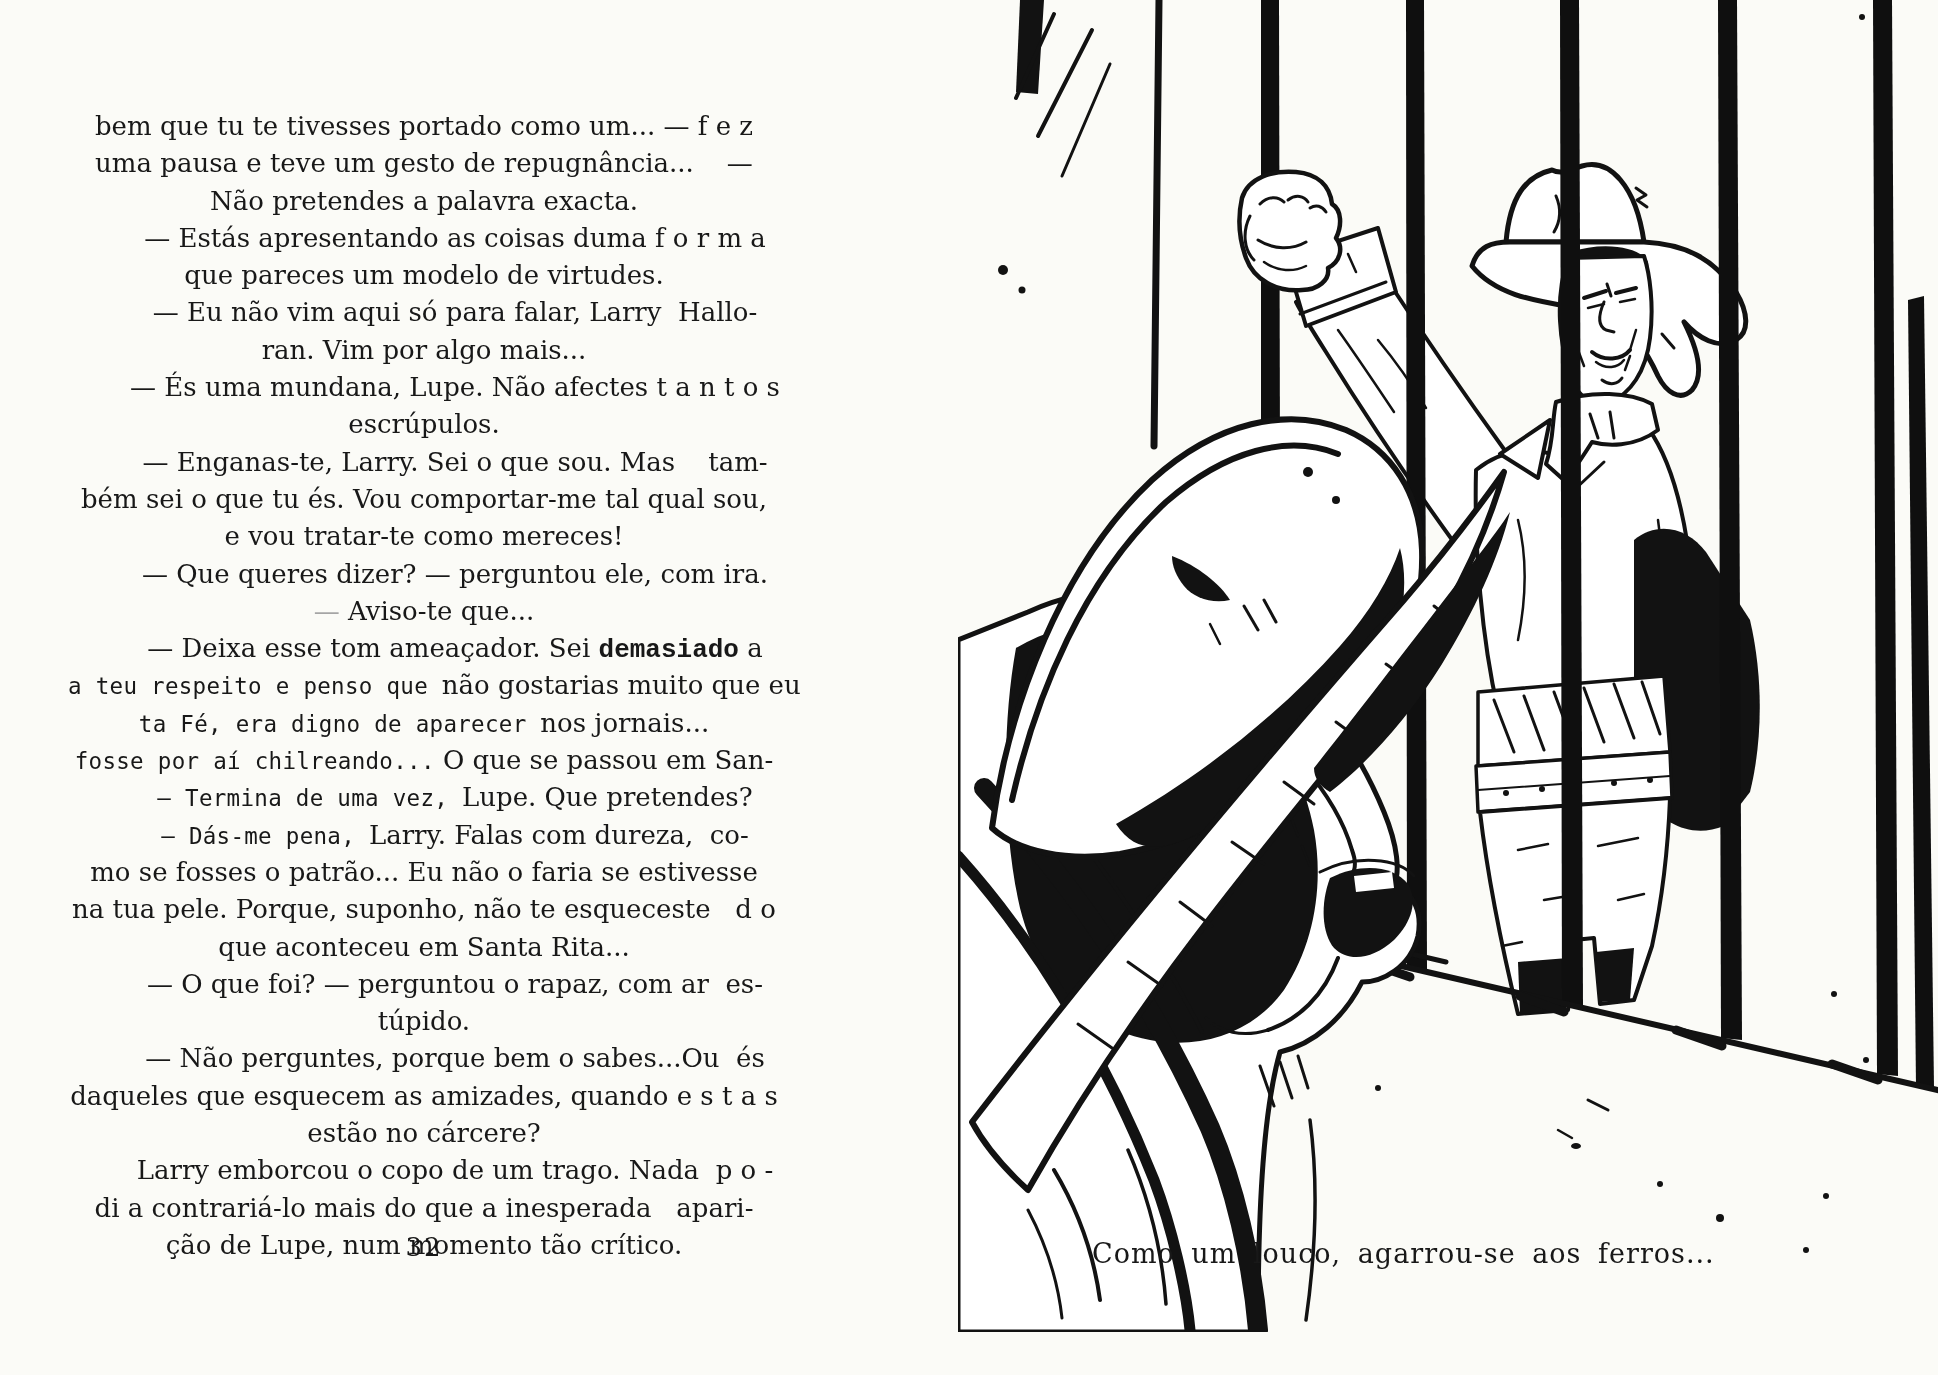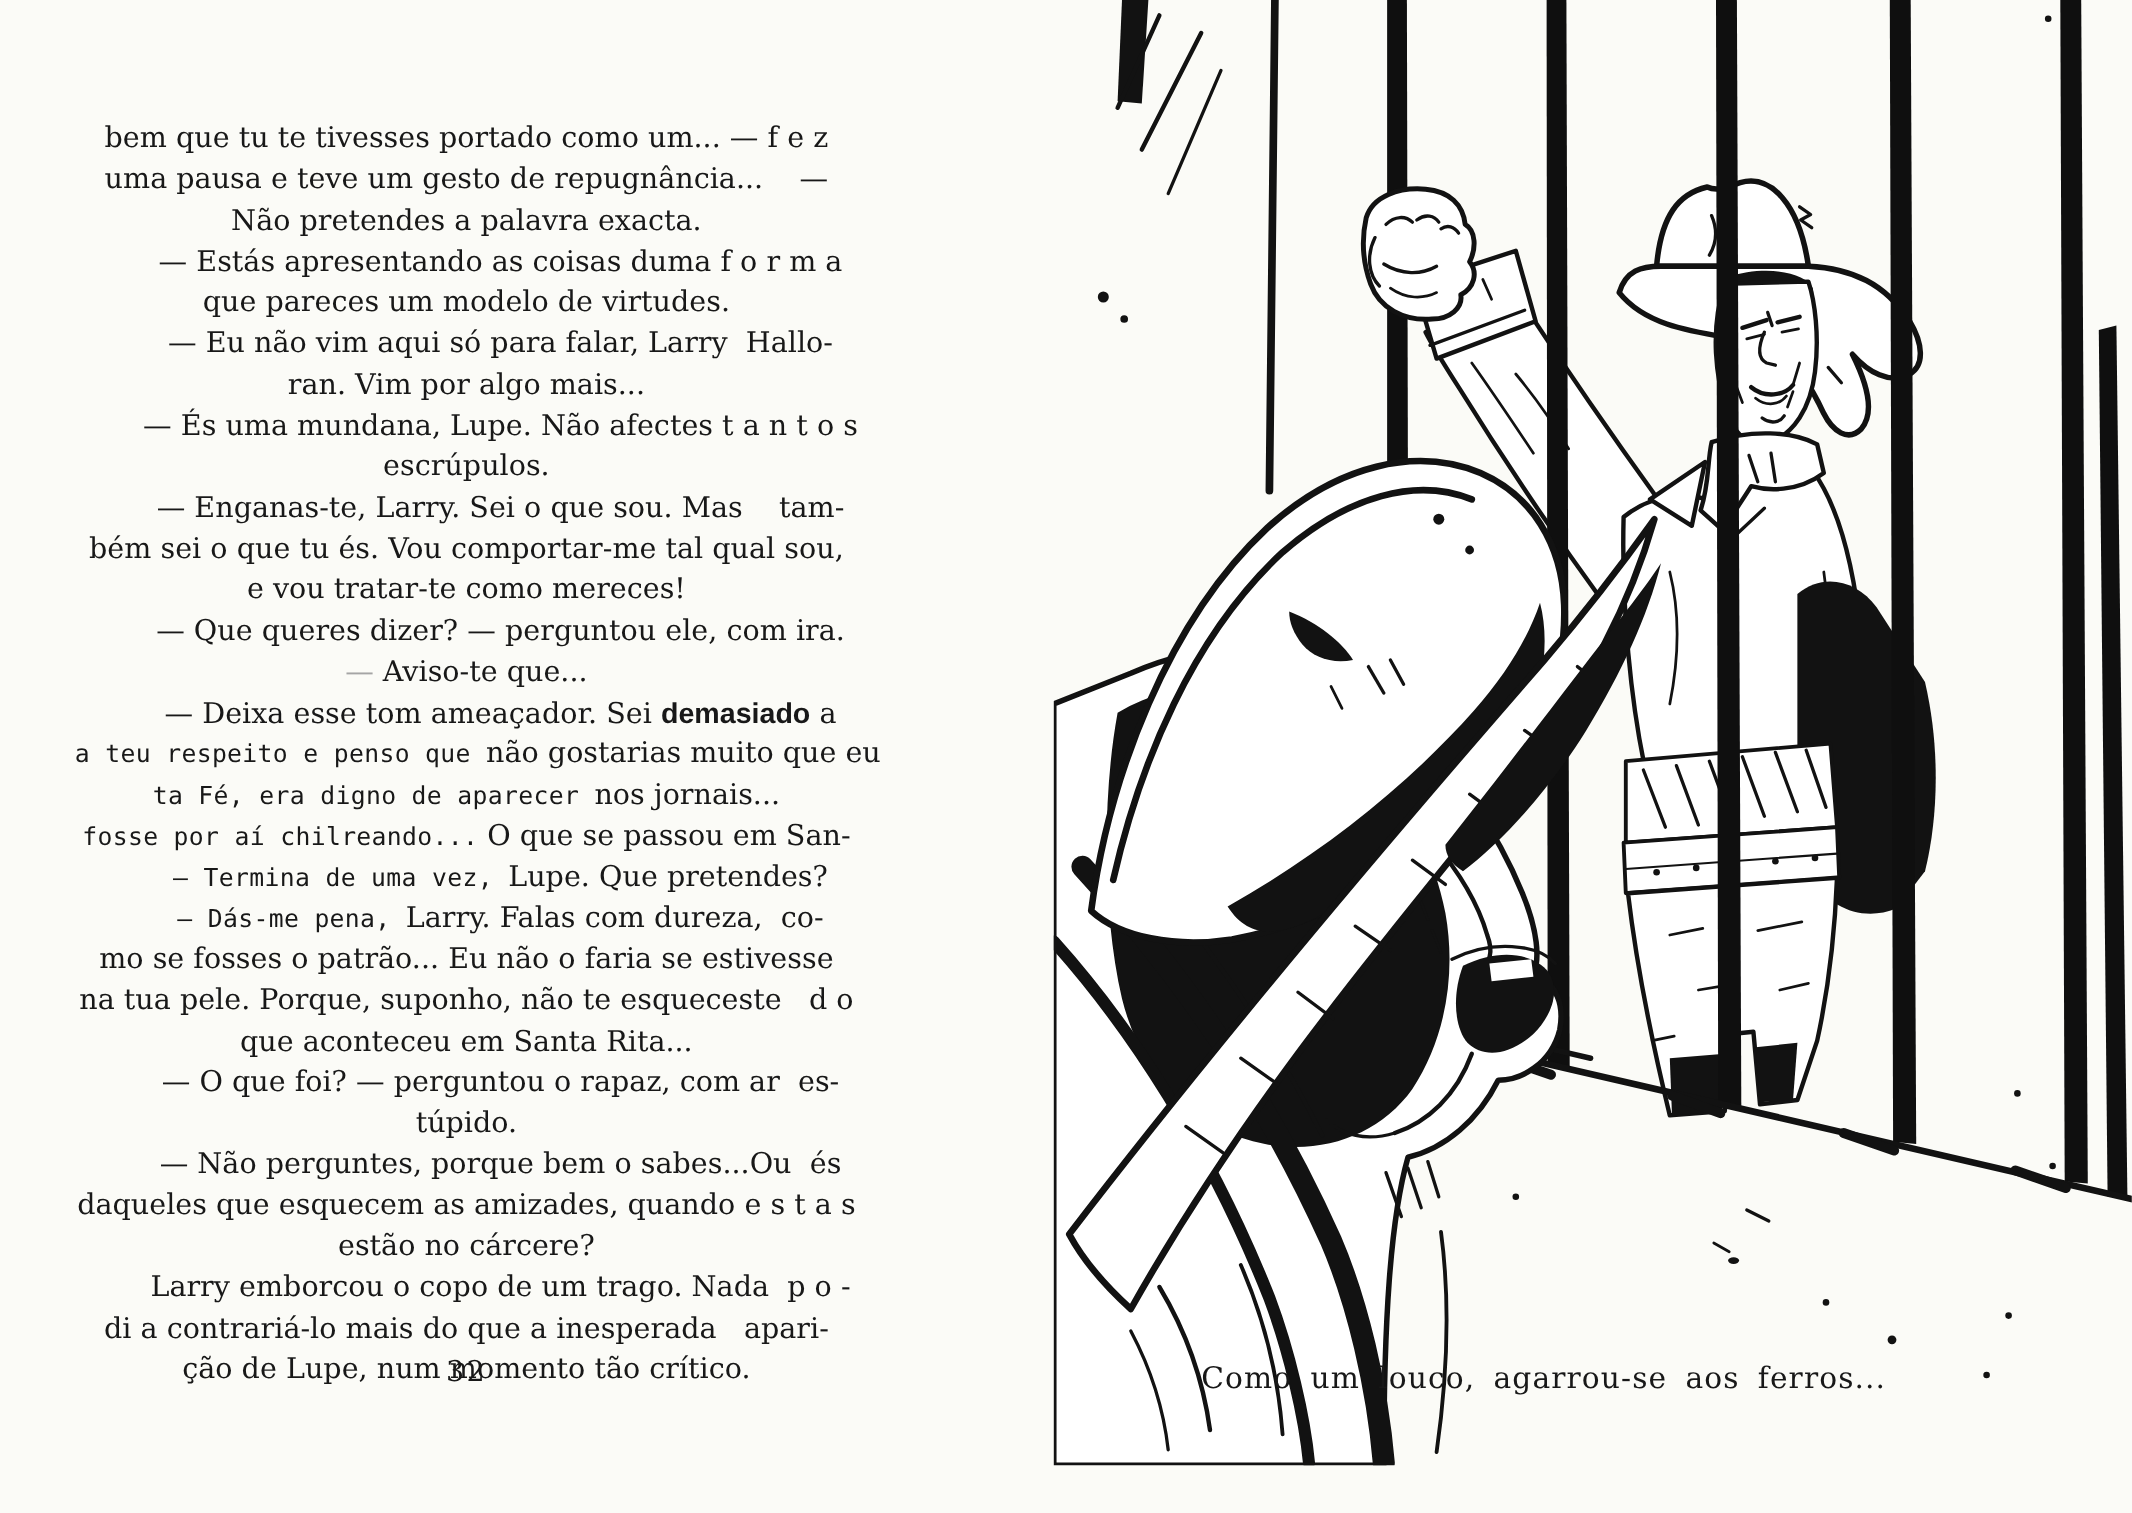--- a/index.html
+++ b/index.html
@@ -11,21 +11,21 @@
   }
   #page{position:absolute;inset:0;}
   
   #text-column{
     position:absolute;left:68px;top:108px;width:712px;
     font-size:26px;line-height:37.3px;
   }
   .line{white-space:pre;height:37.3px;text-align:center;}
   .line.indent{padding-left:62px;}
   .seg-n{font-family:"DejaVu Serif",serif;}
-  .seg-b{font-family:Liberation Sans, sans-serif;font-weight:bold;}
+  .seg-b{font-family:Liberation Mono, monospace;font-weight:bold;}
   .seg-m{font-family:"DejaVu Sans Mono",monospace;font-size:22.5px;letter-spacing:.3px;}
   .seg-f{color:#a5a5a5;}
   #page-number{
     position:absolute;left:68px;top:1232px;width:712px;
     text-align:center;font-size:26px;letter-spacing:2px;
   }
   
   #illustration{position:absolute;left:958px;top:0;width:980px;height:1332px;}
   #caption{
     position:absolute;left:1092px;top:1238px;width:760px;

